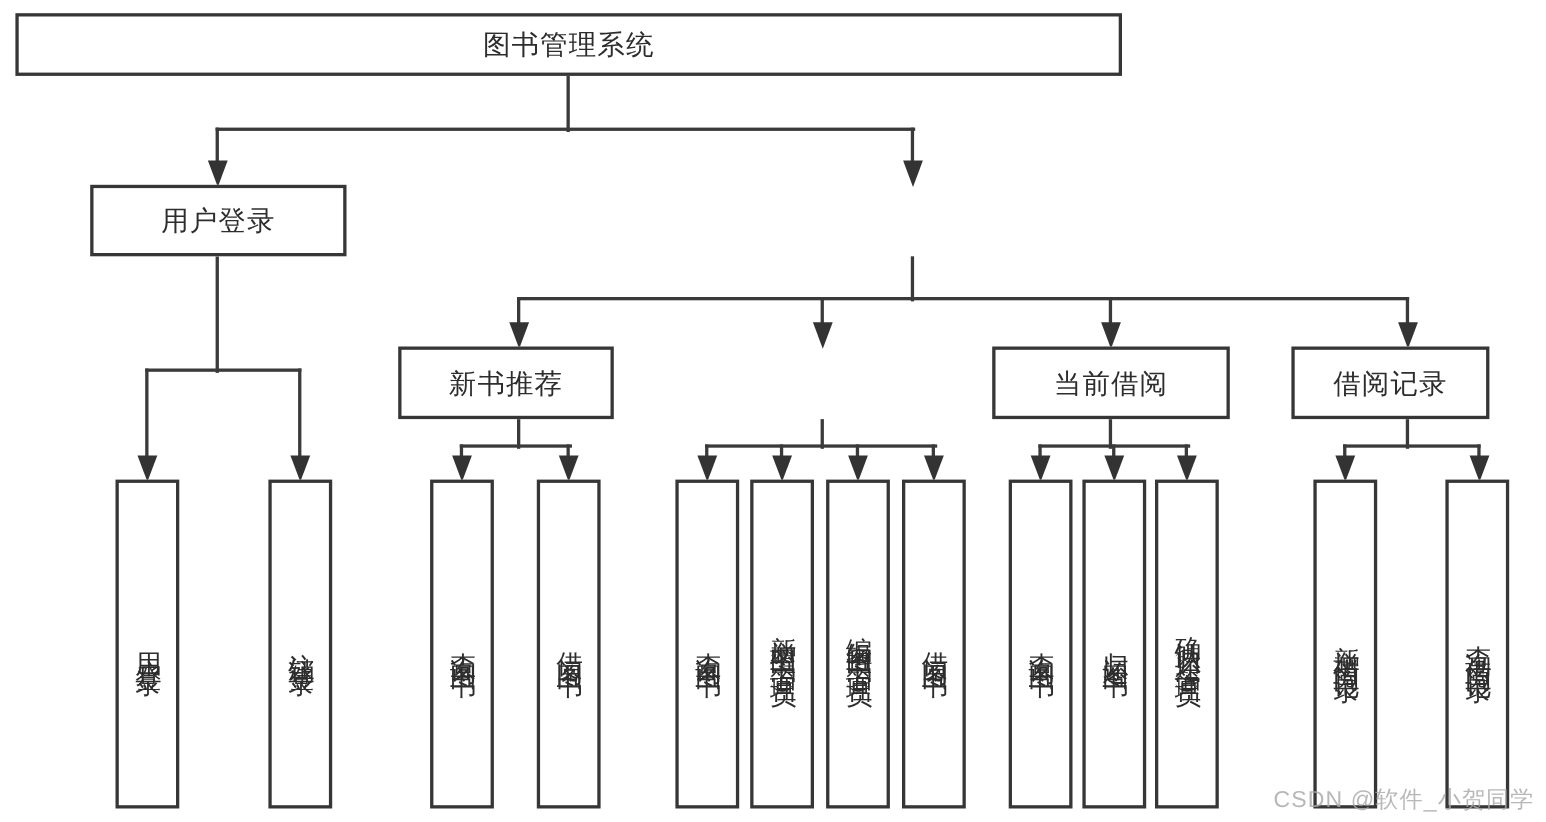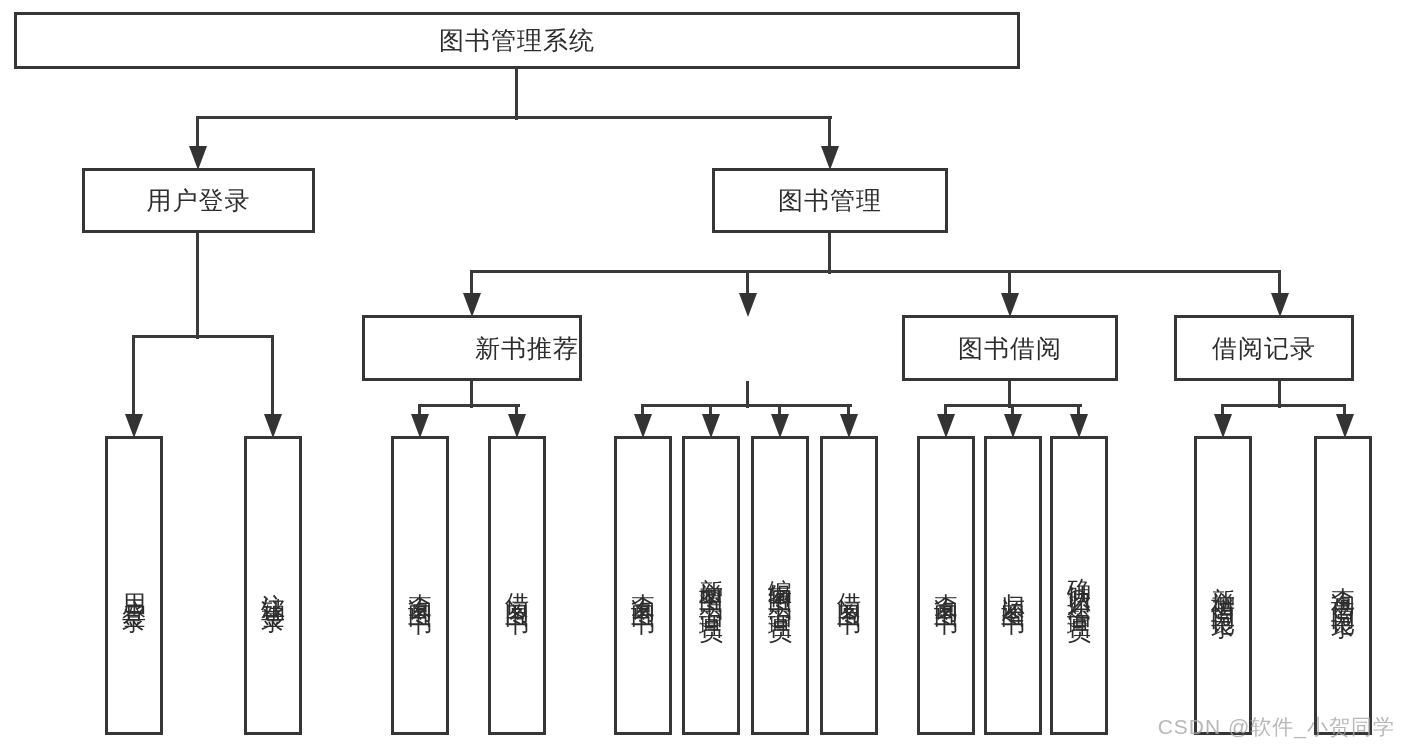--- a/index.html
+++ b/index.html
@@ -148,29 +148,26 @@
   <div class="vline" style="left:1343px; top:404px; height:18px;"></div>
   <div class="arr" style="left:1336px; top:414px;"></div>
 
   <div class="hbox" style="left:14px; top:12px; width:1006px; height:57px;">
     <span class="lbl">图书管理系统</span>
   </div>
 
   <div class="hbox" style="left:82px; top:168px; width:233px; height:65px;">
     <span class="lbl">用户登录</span>
   </div>
-  <div class="hbox" style="left:712px; top:168px; width:236px; height:65px;">
-    <span class="lbl">图书管理</span>
-  </div>
-
-  <div class="hbox" style="left:362px; top:315px; width:220px; height:66px;justify-content:flex-end;">
+
+  <div class="hbox" style="left:362px; top:315px; width:196px; height:66px;">
     <span class="lbl">新书推荐</span>
   </div>
   <div class="hbox" style="left:902px; top:315px; width:216px; height:66px;">
-    <span class="lbl">图书借阅</span>
+    <span class="lbl">当前借阅</span>
   </div>
   <div class="hbox" style="left:1174px; top:315px; width:180px; height:66px;">
     <span class="lbl">借阅记录</span>
   </div>
 
   <div class="vbox" style="left:105px;">
     <span class="vlbl">用户登录</span>
   </div>
   <div class="vbox" style="left:244px;">
     <span class="vlbl">注销登录</span>

